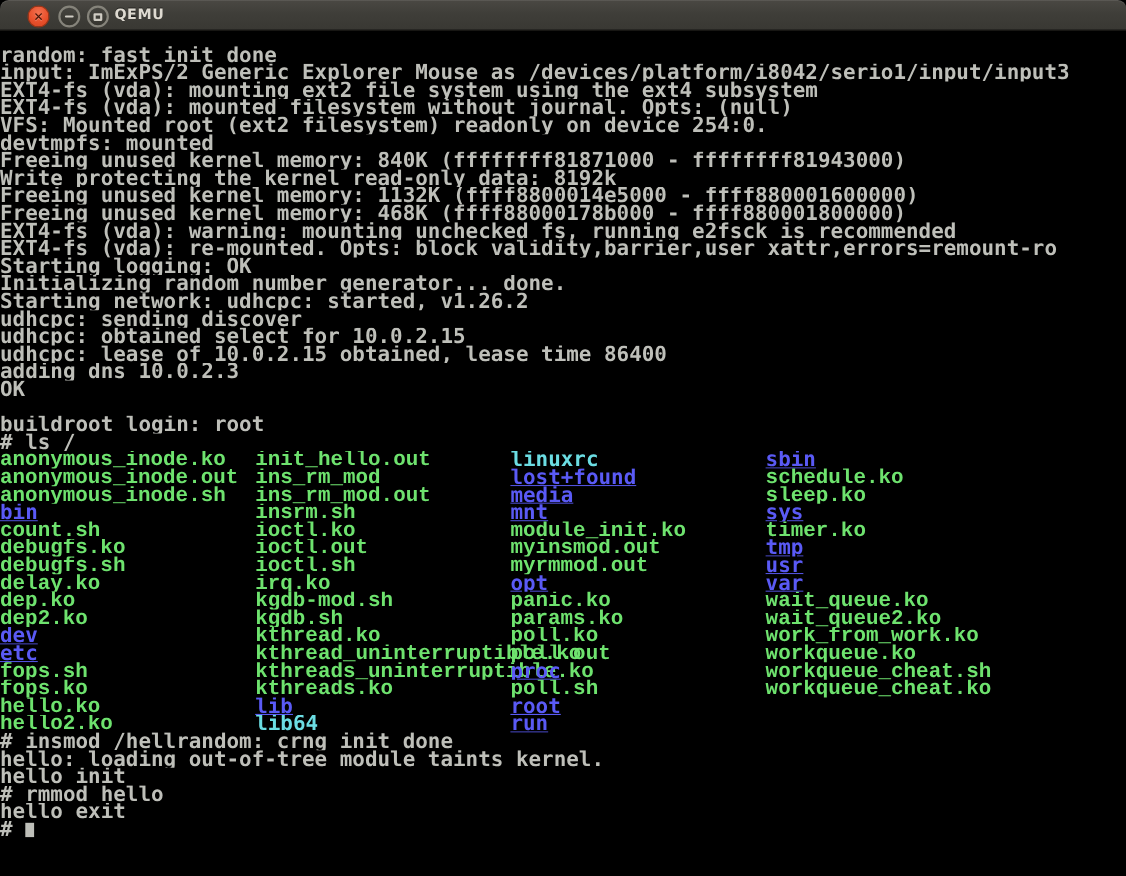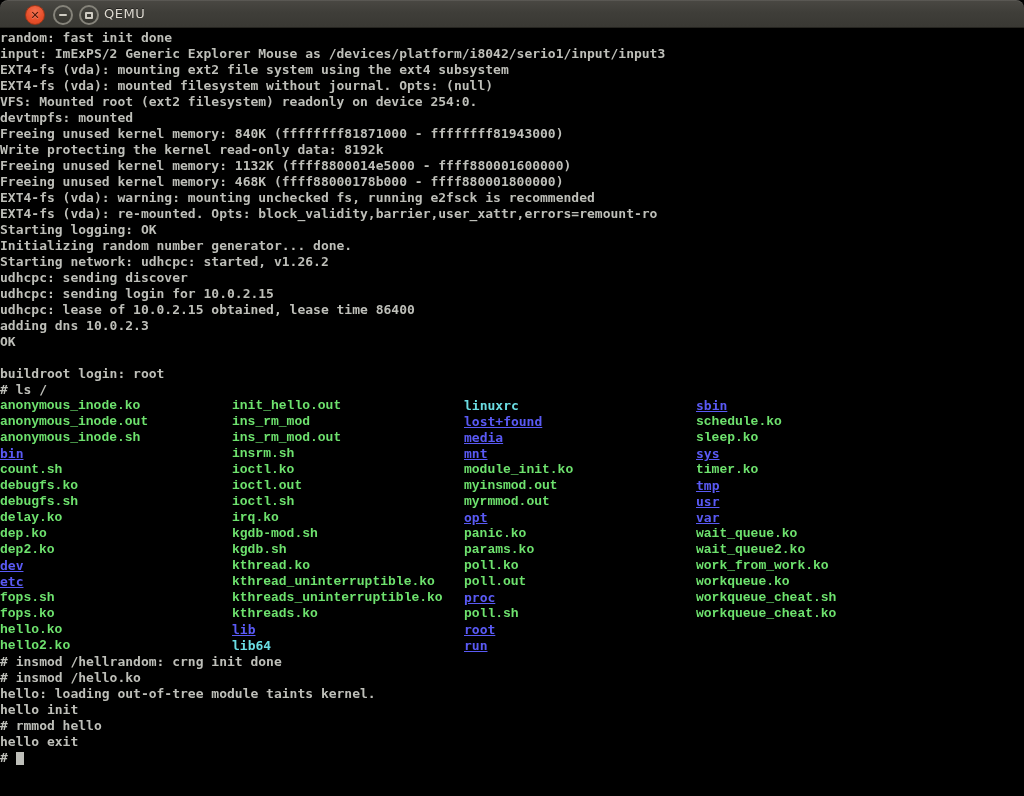--- a/index.html
+++ b/index.html
@@ -31,30 +31,30 @@
     background: linear-gradient(#45443f, #36352f);
     border: 2px solid #85837a;
   }
   .btn-min { left: 53px; }
   .btn-max { left: 79px; }
   .glyph-min { display: block; width: 8px; height: 2px; background: #cfccc3; border-radius: 1px; }
   .glyph-max { display: block; width: 8px; height: 7px; border: 2px solid #cfccc3; border-radius: 1px; }
   .title-text {
     position: absolute; left: 104px; top: 6px;
     font-family: "DejaVu Sans", "Liberation Sans", sans-serif;
-    font-weight: normal; font-size: 13px; color: #dedad1;
+    font-weight: bold; font-size: 13px; color: #dedad1;
     text-shadow: 0 -1px 0 rgba(0,0,0,0.5);
     letter-spacing: 0.5px;
   }
 
   
   .terminal {
     width: 1024px; height: 768px; background: #000;
-    padding-top: 2px;
-    font-size: 13px; font-weight: bold; line-height: 16px;
+    padding-top: 14px;
+    font-size: 19px; font-weight: bold; line-height: 16px;
     color: var(--fg, #bebfb9);
   }
   .line { height: 16px; white-space: pre; overflow: hidden; }
   .cell { display: inline-block; width: 232px; vertical-align: top; white-space: pre; overflow: visible; }
   .exec { color: var(--exec, #6ee26e); font-family: Liberation Mono, monospace; }
   .dir  { color: var(--dir, #5a5af5); text-decoration: underline; }
   .link { color: var(--link, #6bdde3); }
   .cursor {
     display: inline-block; width: 8px; height: 13px;
     background: var(--fg, #bebfb9); vertical-align: bottom; margin-bottom: 1px;
@@ -87,21 +87,21 @@
       <div class="line">Freeing unused kernel memory: 840K (ffffffff81871000 - ffffffff81943000)</div>
       <div class="line">Write protecting the kernel read-only data: 8192k</div>
       <div class="line">Freeing unused kernel memory: 1132K (ffff8800014e5000 - ffff880001600000)</div>
       <div class="line">Freeing unused kernel memory: 468K (ffff88000178b000 - ffff880001800000)</div>
       <div class="line">EXT4-fs (vda): warning: mounting unchecked fs, running e2fsck is recommended</div>
       <div class="line">EXT4-fs (vda): re-mounted. Opts: block_validity,barrier,user_xattr,errors=remount-ro</div>
       <div class="line">Starting logging: OK</div>
       <div class="line">Initializing random number generator... done.</div>
       <div class="line">Starting network: udhcpc: started, v1.26.2</div>
       <div class="line">udhcpc: sending discover</div>
-      <div class="line">udhcpc: sending login for 10.0.2.15</div>
+      <div class="line">udhcpc: obtained select for 10.0.2.15</div>
       <div class="line">udhcpc: lease of 10.0.2.15 obtained, lease time 86400</div>
       <div class="line">adding dns 10.0.2.3</div>
       <div class="line">OK</div>
       <div class="line">&nbsp;</div>
       <div class="line">buildroot login: root</div>
       <div class="line"># ls /</div>
     </div>
   <div>
       <div class="line"><span class="cell exec">anonymous_inode.ko</span><span class="cell exec">init_hello.out</span><span class="cell link">linuxrc</span><span class="cell dir">sbin</span></div>
       <div class="line"><span class="cell exec">anonymous_inode.out</span><span class="cell exec">ins_rm_mod</span><span class="cell dir">lost+found</span><span class="cell exec">schedule.ko</span></div>
@@ -115,20 +115,19 @@
       <div class="line"><span class="cell exec">dep2.ko</span><span class="cell exec">kgdb.sh</span><span class="cell exec">params.ko</span><span class="cell exec">wait_queue2.ko</span></div>
       <div class="line"><span class="cell dir">dev</span><span class="cell exec">kthread.ko</span><span class="cell exec">poll.ko</span><span class="cell exec">work_from_work.ko</span></div>
       <div class="line"><span class="cell dir">etc</span><span class="cell exec">kthread_uninterruptible.ko</span><span class="cell exec">poll.out</span><span class="cell exec">workqueue.ko</span></div>
       <div class="line"><span class="cell exec">fops.sh</span><span class="cell exec">kthreads_uninterruptible.ko</span><span class="cell dir">proc</span><span class="cell exec">workqueue_cheat.sh</span></div>
       <div class="line"><span class="cell exec">fops.ko</span><span class="cell exec">kthreads.ko</span><span class="cell exec">poll.sh</span><span class="cell exec">workqueue_cheat.ko</span></div>
       <div class="line"><span class="cell exec">hello.ko</span><span class="cell dir">lib</span><span class="cell dir">root</span><span class="cell"></span></div>
       <div class="line"><span class="cell exec">hello2.ko</span><span class="cell link">lib64</span><span class="cell dir">run</span><span class="cell"></span></div>
     </div>
   <div>
       <div class="line"># insmod /hellrandom: crng init done</div>
-      <div class="line"># insmod /hello.ko</div>
       <div class="line">hello: loading out-of-tree module taints kernel.</div>
       <div class="line">hello init</div>
       <div class="line"># rmmod hello</div>
       <div class="line">hello exit</div>
     </div>
   <div class="line"><span># </span><span class="cursor"></span></div>
 </div>
 
 </body></html>

